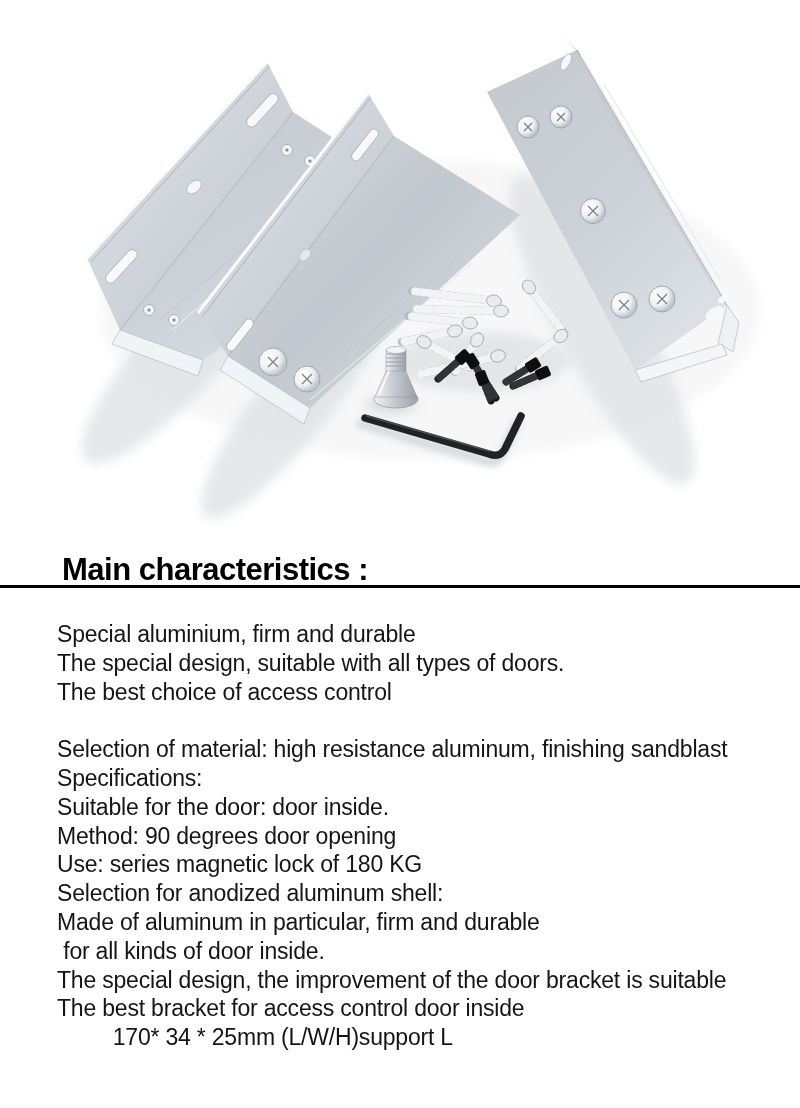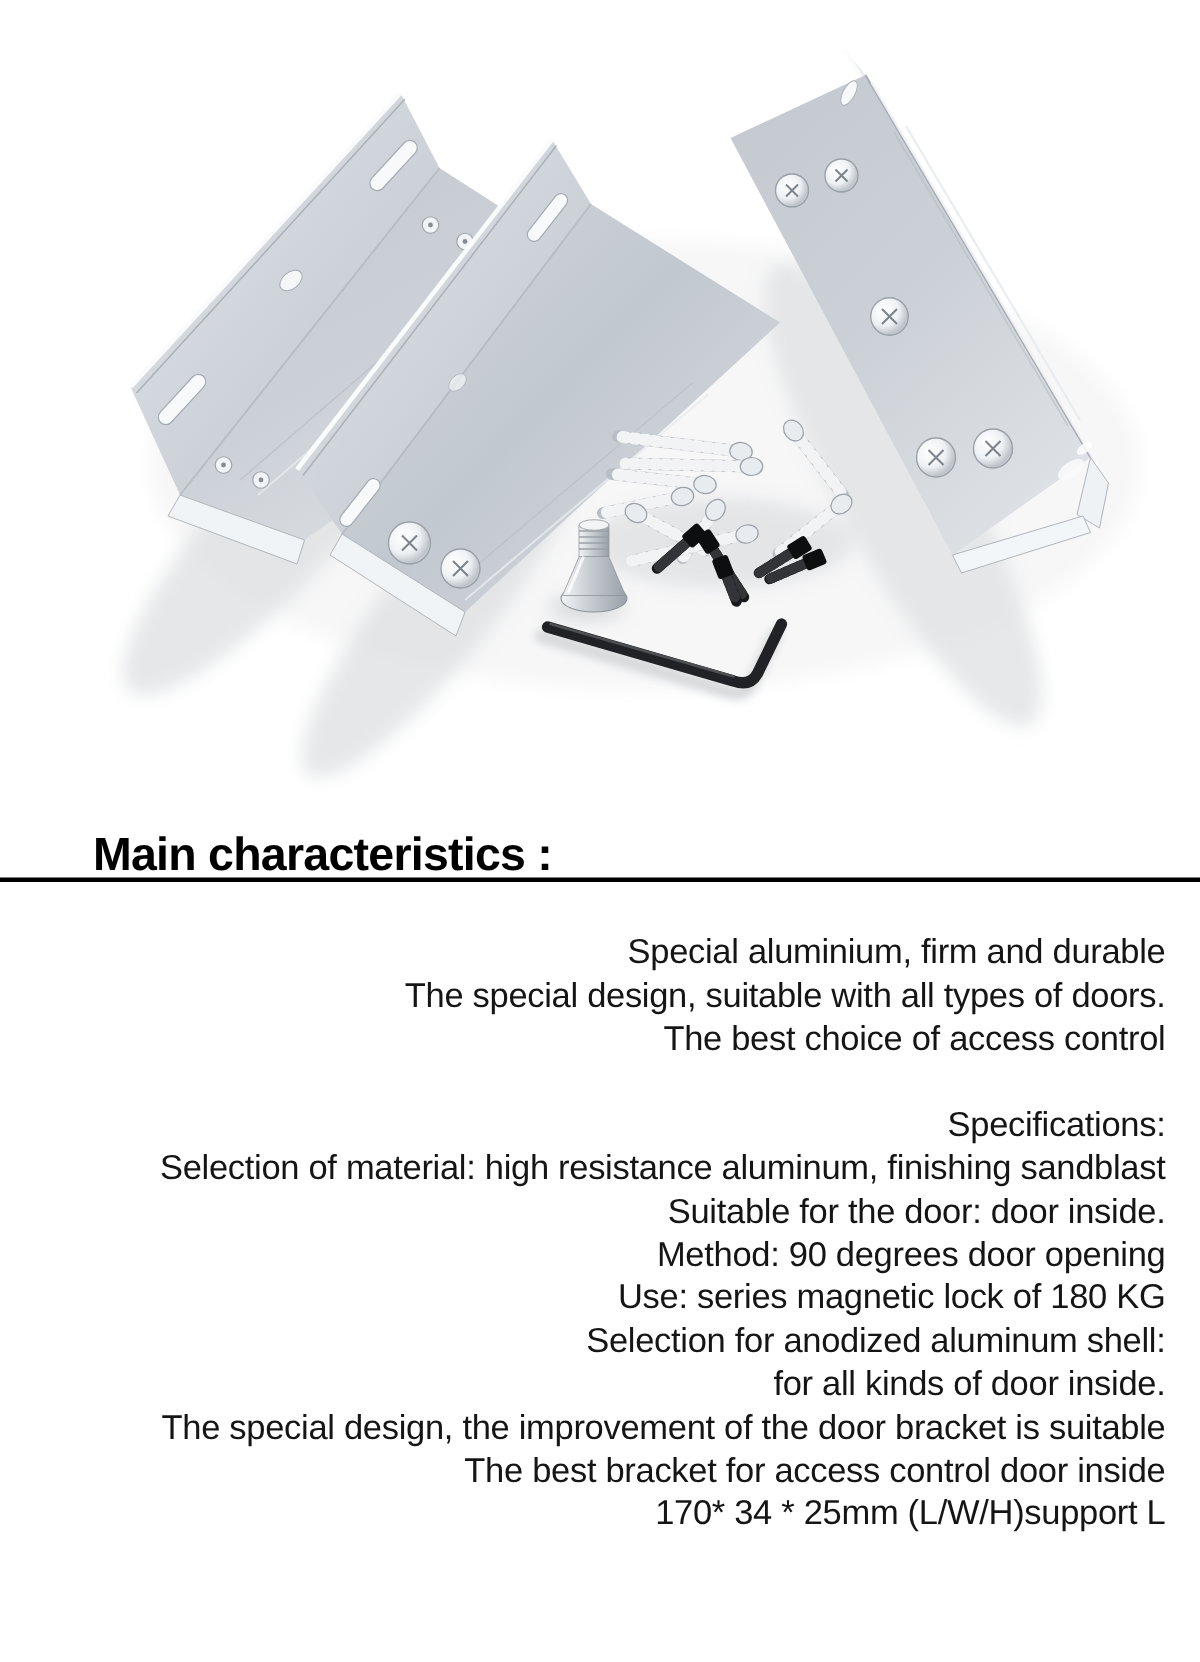--- a/index.html
+++ b/index.html
@@ -17,21 +17,20 @@
     letter-spacing:-0.5px;white-space:pre;
   }
   .rule{
     position:absolute;left:0;top:585px;width:800px;height:3px;
     background:#000;
   }
   .details{
     position:absolute;left:57px;top:620px;width:720px;
     font-size:23px;line-height:28.8px;color:#151515;
     letter-spacing:-0.2px;
-    text-align:right;
   }
   .detail-line{white-space:pre;min-height:28.8px;}
 </style>
 </head>
 <body>
 
 <div class="page">
 
   <div class="photo-wrap">
     <svg width="800" height="545" viewBox="0 0 800 545">
@@ -253,25 +252,26 @@
   </div>
 
   <h1 class="heading">Main characteristics :</h1>
   <div class="rule"></div>
 
   <div class="details">
     <div class="detail-line">Special aluminium, firm and durable</div>
     <div class="detail-line">The special design, suitable with all types of doors.</div>
     <div class="detail-line">The best choice of access control</div>
     <div class="detail-line"></div>
+    <div class="detail-line">Selection of material: high resistance aluminum, finishing sandblast</div>
     <div class="detail-line">Specifications:</div>
-    <div class="detail-line">Selection of material: high resistance aluminum, finishing sandblast</div>
     <div class="detail-line">Suitable for the door: door inside.</div>
     <div class="detail-line">Method: 90 degrees door opening</div>
     <div class="detail-line">Use: series magnetic lock of 180 KG</div>
     <div class="detail-line">Selection for anodized aluminum shell:</div>
+    <div class="detail-line">Made of aluminum in particular, firm and durable</div>
     <div class="detail-line"> for all kinds of door inside.</div>
     <div class="detail-line">The special design, the improvement of the door bracket is suitable</div>
     <div class="detail-line">The best bracket for access control door inside</div>
     <div class="detail-line">         170* 34 * 25mm (L/W/H)support L</div>
   </div>
 
 </div>
 
 </body></html>

